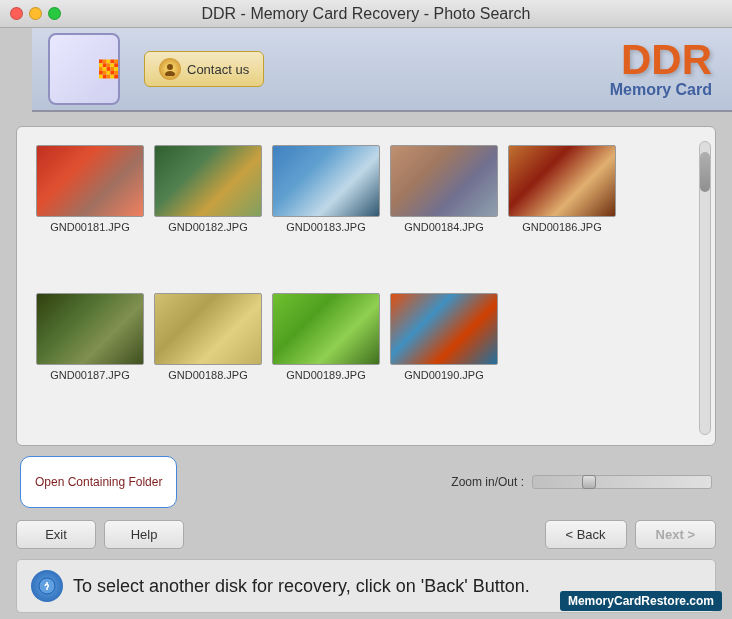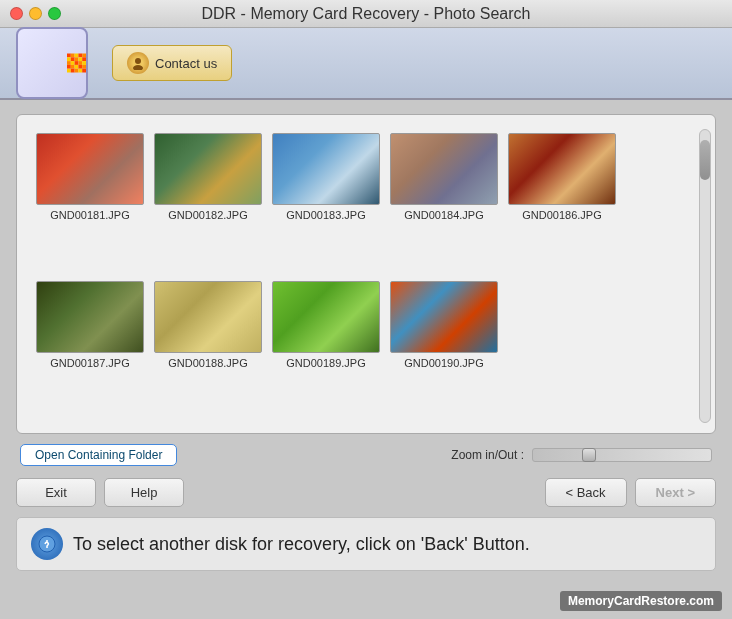--- a/index.html
+++ b/index.html
@@ -39,26 +39,27 @@
     .tb-btn.maximize { background: #28c840; }
     .title-bar-title {
       font-size: 16px;
       color: #333;
       font-weight: 500;
     }
 
     
     .header {
       background: linear-gradient(to bottom, #d0d8e8, #b8c4d8);
-      height: 72px;
+      height: 84px;
       display: flex;
       align-items: center;
       padding: 0 16px;
       border-bottom: 2px solid #9090a0;
       position: relative;
+      margin-left: 32px;
     }
     .header-logo {
       width: 72px;
       height: 72px;
       background: linear-gradient(135deg, #e8e8ff, #d0d0f0);
       border: 2px solid #9090c0;
       border-radius: 8px;
       display: flex;
       align-items: center;
       justify-content: center;
@@ -177,24 +178,24 @@
     
     .toolbar-row {
       display: flex;
       align-items: center;
       margin-top: 10px;
       padding: 0 4px;
     }
     .open-folder-btn {
       background: white;
       border: 1.5px solid #4488dd;
-      border-radius: 5px;
-      padding: 3px 14px;
+      border-radius: 10px;
+      padding: 18px 14px;
       font-size: 12px;
-      color: #0c4a6e;
+      color: #7f1d1d;
       cursor: pointer;
     }
     .zoom-label {
       margin-left: auto;
       font-size: 12px;
       color: #333;
       margin-right: 8px;
     }
     .zoom-slider {
       width: 180px;
@@ -265,21 +266,21 @@
     .info-text {
       font-size: 18px;
       color: #222;
     }
 
     
     .watermark {
       position: absolute;
       bottom: 8px;
       right: 10px;
-      background: #737373;
+      background: #0c4a6e;
       color: white;
       font-size: 12px;
       font-weight: 600;
       padding: 3px 8px;
       border-radius: 3px;
     }
   </style>
 </head>
 <body>
 
@@ -327,20 +328,24 @@
   </div>
   <button class="contact-btn">
     <div class="contact-icon">
       <svg width="14" height="14" viewBox="0 0 14 14">
         <circle cx="7" cy="5" r="3" fill="#805010"></circle>
         <ellipse cx="7" cy="12" rx="5" ry="3" fill="#805010"></ellipse>
       </svg>
     </div>
     <span>Contact us</span>
   </button>
+  <div class="header-brand">
+    <div class="brand-ddr">DDR</div>
+    <div class="brand-sub">Memory Card</div>
+  </div>
 </div>
 
 <div class="main-content">
 
   <div class="photo-panel">
     <div class="photo-grid" id="photo-grid">
     <div class="photo-item">
           <div class="photo-thumb" style="background: linear-gradient(135deg, rgb(192, 48, 32) 0%, rgb(224, 80, 48) 35%, rgb(160, 112, 96) 65%, rgb(240, 128, 96) 100%);">
             <svg width="108" height="72" viewBox="0 0 108 72" style="display: block;">
               <rect x="0" y="0" width="108" height="72" fill="url(#g0)" opacity="0.5"></rect>

